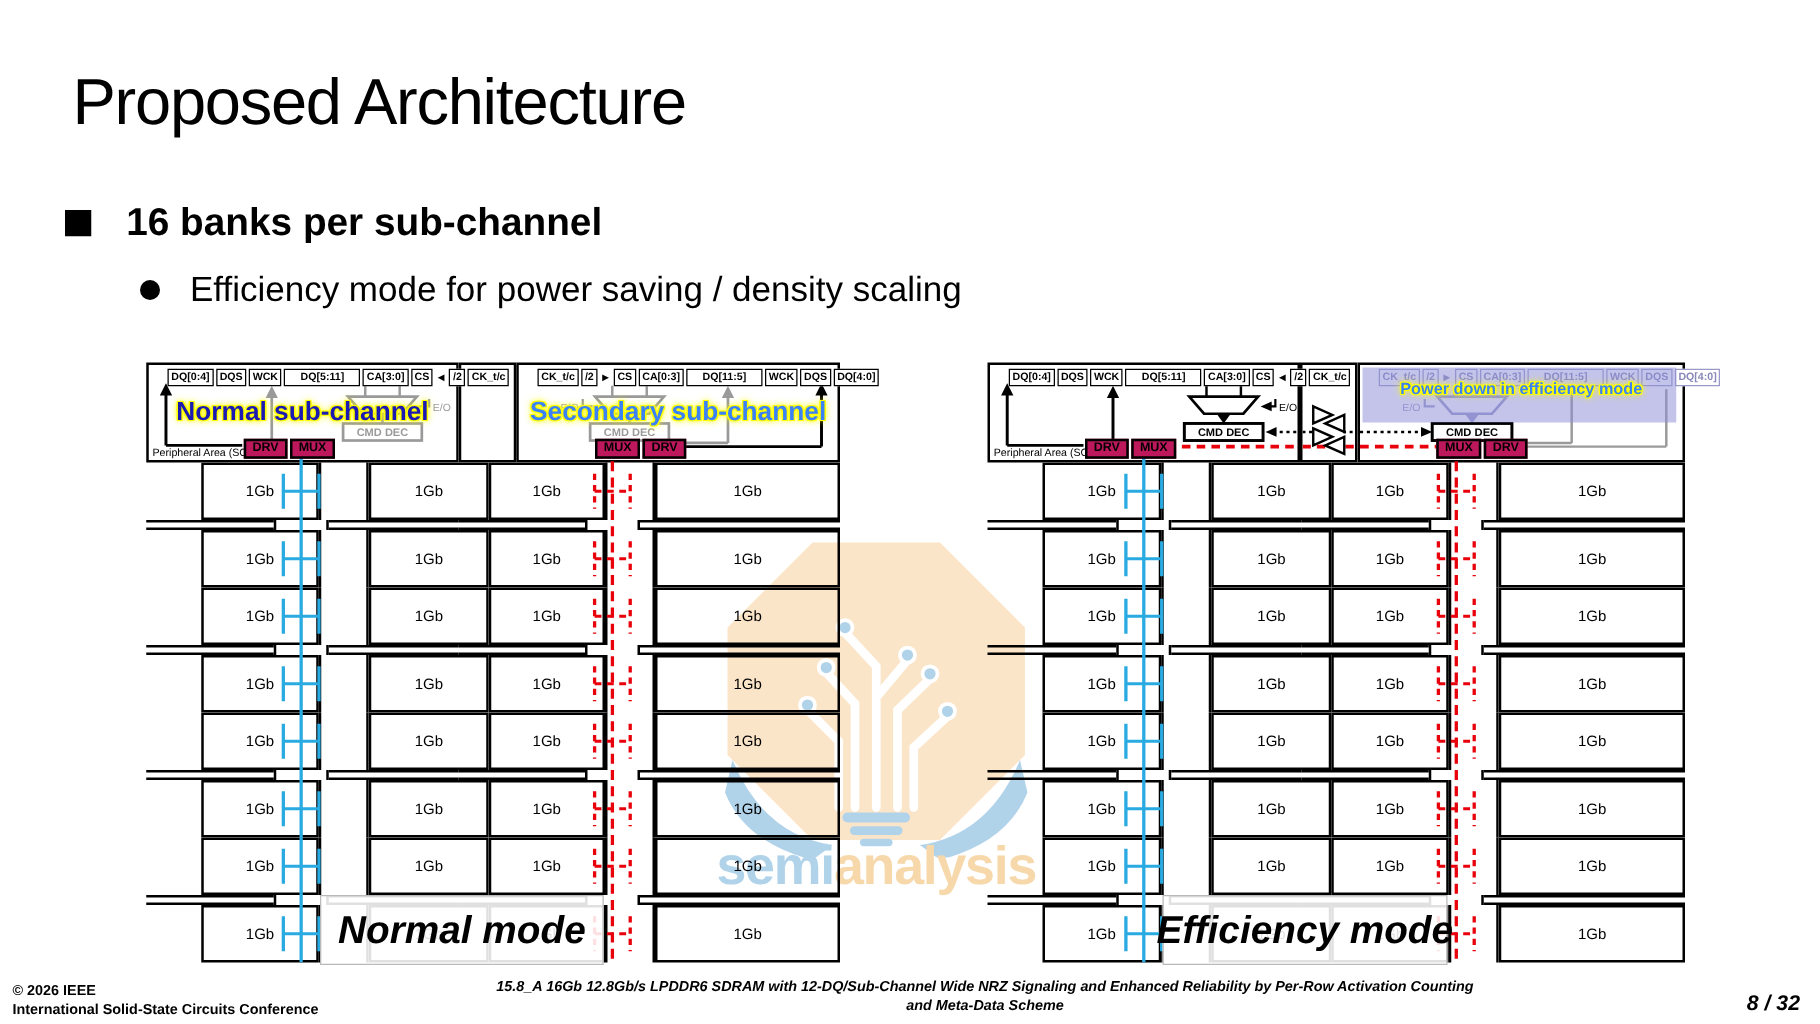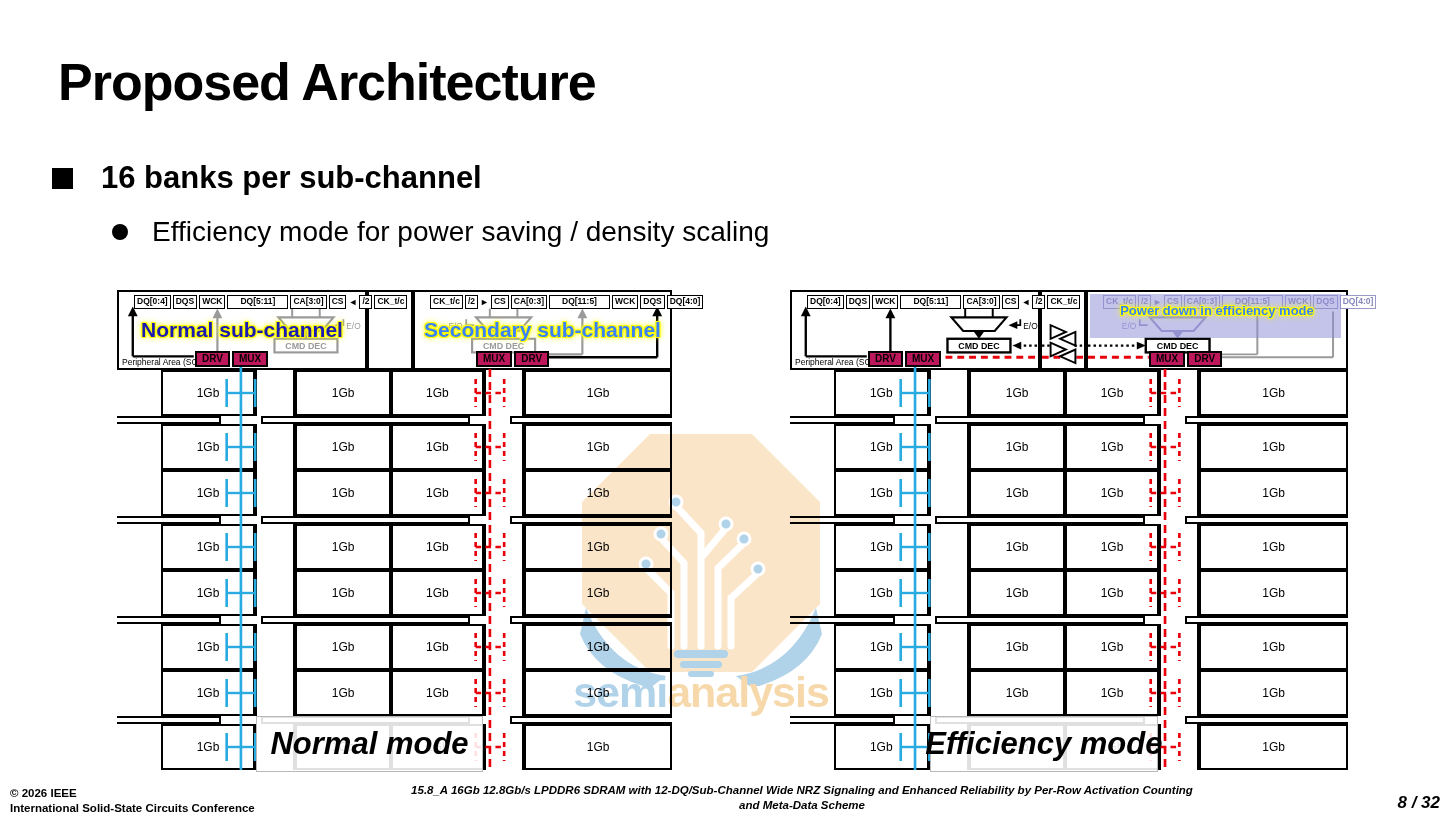--- a/index.html
+++ b/index.html
@@ -1,21 +1,21 @@
 <!DOCTYPE html>
 <html><head>
 <meta charset="utf-8">
 <style>
   * { margin:0; padding:0; box-sizing:border-box; }
   html,body { width:1456px; height:819px; background:#fff; overflow:hidden;
               font-family:"Liberation Sans", sans-serif; color:#000; }
   .slide { position:relative; width:1456px; height:819px; }
 
   
-  .title { position:absolute; left:58px; top:52px; font-size:52px; font-weight:bold; letter-spacing:-1px; }
+  .title { position:absolute; left:58px; top:52px; font-size:52px; font-weight:normal; letter-spacing:-1px; }
   .bullet1 { position:absolute; left:52px; top:160px; display:flex; align-items:center; gap:28px; }
   .bullet1 .sq { width:21px; height:21px; background:#000; flex:none; }
   .bullet1 .t { font-size:31px; font-weight:bold; }
   .bullet2 { position:absolute; left:112px; top:216px; display:flex; align-items:center; gap:24px; }
   .bullet2 .dot { width:16px; height:16px; border-radius:50%; background:#000; flex:none; }
   .bullet2 .t { font-size:28px; }
 
   
   .legend { position:absolute; left:1015px; top:258px; font-size:10px; }
   .legrid { display:grid; grid-template-columns:150px 58px auto; row-gap:3px; align-items:center; }
@@ -85,21 +85,21 @@
 
   
   .watermark { position:absolute; left:558px; top:428px; width:286px; z-index:8;
                mix-blend-mode:multiply; opacity:.92; pointer-events:none; text-align:center; }
   .wm-text { margin-top:-22px; font-size:43px; font-weight:bold; letter-spacing:-1px; white-space:nowrap; }
   .wm-text .s1 { color:#a9cfe9; }
   .wm-text .s2 { color:#f6d5a4; }
 
   
   .foot-left { position:absolute; left:10px; bottom:4px; font-size:11.5px; font-weight:bold; line-height:1.25; }
-  .foot-center { position:absolute; left:382px; bottom:6px; width:840px; text-align:center;
+  .foot-center { position:absolute; left:368px; bottom:6px; width:840px; text-align:center;
                  font-size:11.5px; font-weight:bold; font-style:italic; line-height:1.3; }
   .foot-page { position:absolute; right:16px; bottom:6px; font-size:17px; font-weight:bold; font-style:italic; }
 </style>
 </head>
 <body>
 
 <main class="slide">
 
   <h1 class="title">Proposed Architecture</h1>
 

